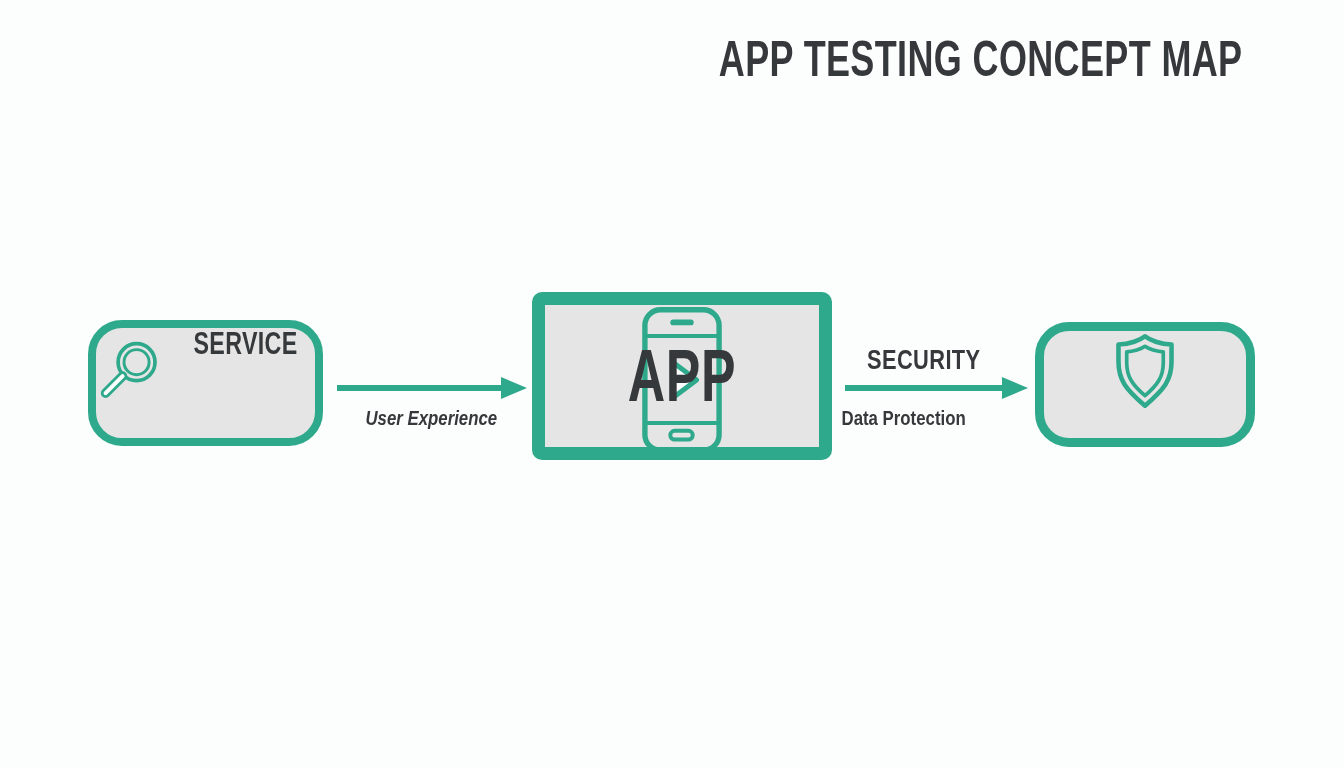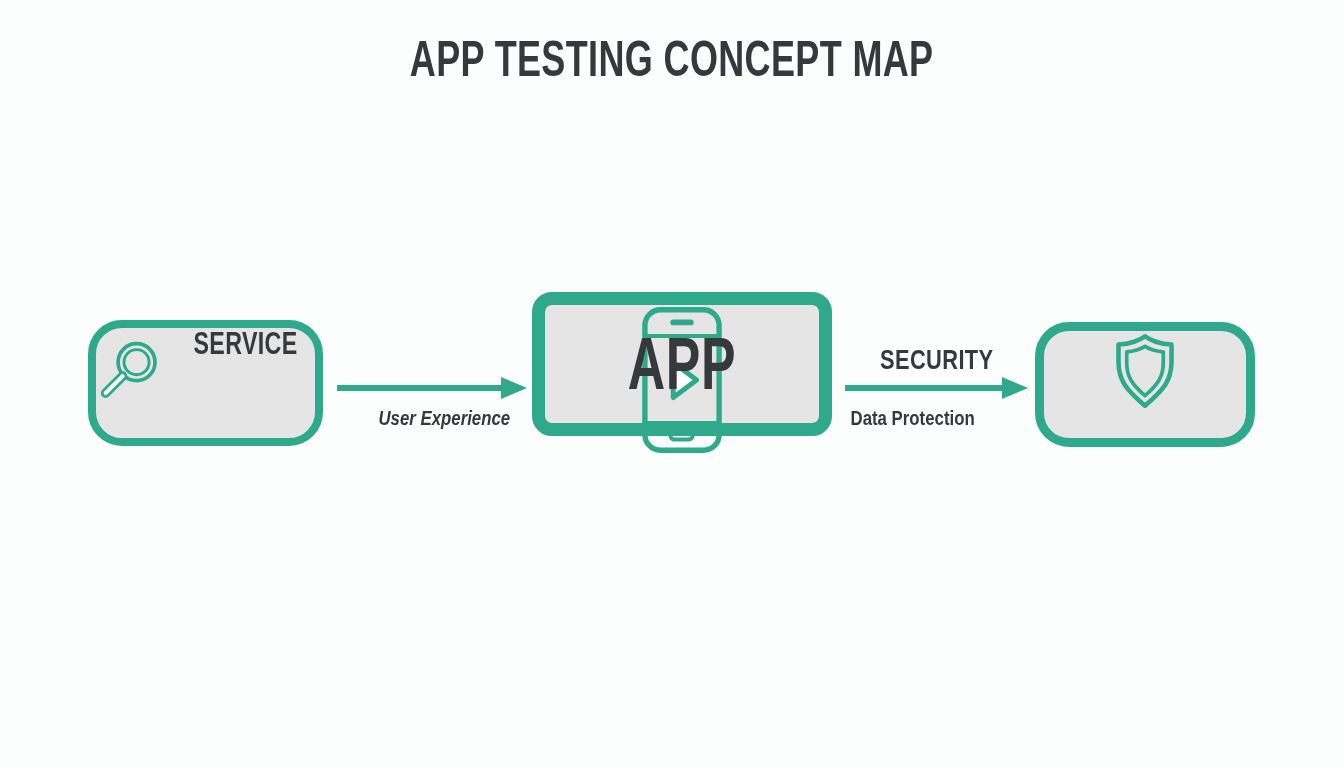--- a/index.html
+++ b/index.html
@@ -19,39 +19,39 @@
   
   .cond { display: inline-block; transform-origin: center; font-weight: 700; }
   .sx70 { transform: scaleX(0.70); }
   .sx72 { transform: scaleX(0.72); }
   .sx75 { transform: scaleX(0.75); }
   .sx78 { transform: scaleX(0.78); }
   .sx80 { transform: scaleX(0.80); }
 
   .title-wrap {
     position: absolute; left: 0; right: 0; top: 34px;
-    text-align: center;
+    text-align: right;
   }
   .title-wrap .cond {
     font-size: 50px; line-height: 1; letter-spacing: 0.5px;
     color: var(--dark); white-space: nowrap;
   }
 
   .node {
     position: absolute; background: #e5e5e5;
     border-style: solid; border-color: var(--teal);
     display: flex; align-items: flex-start; justify-content: center;
   }
   .node-service {
     left: 88px; top: 320px; width: 235px; height: 126px;
     border-width: 8px; border-radius: 34px; gap: 18px;
   }
   .node-app {
-    left: 532px; top: 292px; width: 300px; height: 144px;
-    border-width: 13px; border-radius: 20px;
+    left: 532px; top: 292px; width: 300px; height: 168px;
+    border-width: 13px; border-radius: 10px;
   }
   .node-security {
     left: 1035px; top: 322px; width: 220px; height: 125px;
     border-width: 9px; border-radius: 34px;
   }
 
   .node-label .cond {
     font-size: 31px; line-height: 1; color: var(--dark);
     letter-spacing: 0.5px; white-space: nowrap;
   }
@@ -64,21 +64,21 @@
     z-index: 2; text-align: center; white-space: nowrap;
   }
   .app-label .cond {
     font-size: 74px; line-height: 1; color: var(--dark);
     letter-spacing: 1px;
   }
 
   .arrow { position: absolute; height: 24px; }
 
   .edge-label {
-    position: absolute; text-align: right; white-space: nowrap;
+    position: absolute; text-align: center; white-space: nowrap;
   }
   .edge-label .cond {
     color: var(--dark); line-height: 1;
   }
   .edge-sub .cond { font-size: 21px; }
   .edge-title .cond { font-size: 28px; letter-spacing: 0.5px; }
 
   .lbl-ue   { left: 335px; width: 192px; top: 407px; font-style: italic; }
   .lbl-sec  { left: 838px; width: 172px; top: 346px; }
   .lbl-dp   { left: 818px; width: 172px; top: 407px; }

